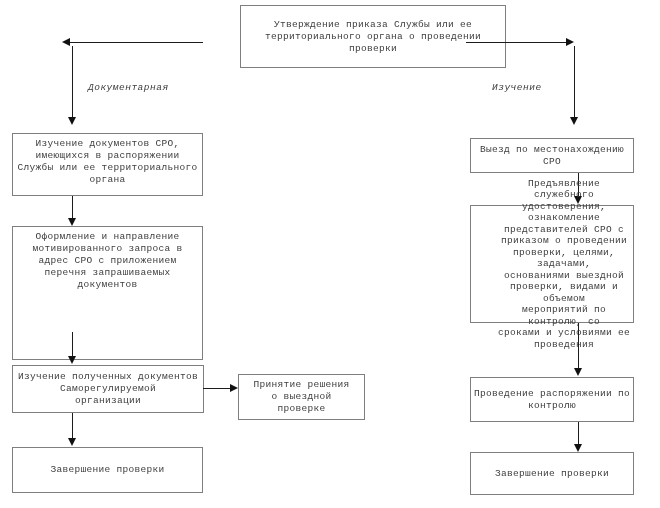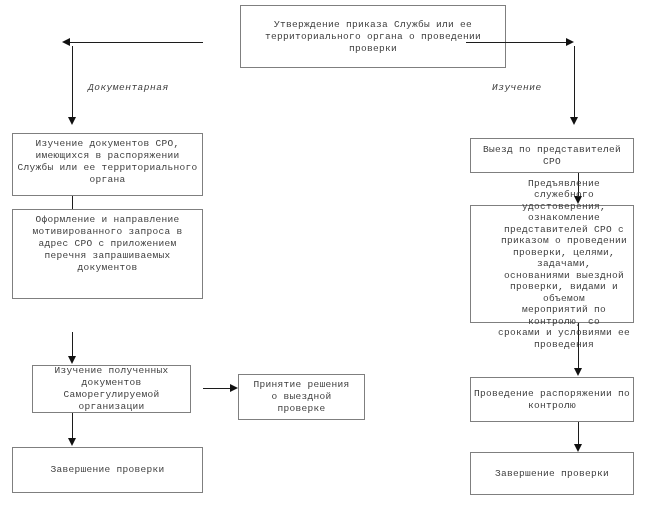--- a/index.html
+++ b/index.html
@@ -66,46 +66,46 @@
   <div class="branch-label" style="left:492px; top:82px;">Изучение</div>
 
   <div class="box top-align" style="left:12px; top:133px; width:191px; height:63px;">Изучение документов СРО,
 имеющихся в распоряжении
 Службы или ее территориального
 органа</div>
 
   <div class="vline" style="left:72px; top:196px; height:22px;"></div>
   <div class="arr down" style="left:68px; top:218px;"></div>
 
-  <div class="box top-align" style="left:12px; top:209px; width:191px; height:90px;text-align:center;">Оформление и направление
+  <div class="box top-align" style="left:12px; top:226px; width:191px; height:134px;text-align:center;">Оформление и направление
 мотивированного запроса в
 адрес СРО с приложением
 перечня запрашиваемых
 документов</div>
 
   <div class="vline" style="left:72px; top:332px; height:24px;"></div>
   <div class="arr down" style="left:68px; top:356px;"></div>
 
-  <div class="box" style="left:12px; top:365px; width:159px; height:48px;margin-left:20px;">Изучение полученных документов
+  <div class="box" style="left:12px; top:365px; width:192px; height:48px;">Изучение полученных документов
 Саморегулируемой
 организации</div>
 
   <div class="hline" style="left:203px; top:388px; width:28px;"></div>
   <div class="arr right" style="left:230px; top:384px;"></div>
 
   <div class="box" style="left:238px; top:374px; width:127px; height:46px;">Принятие решения
 о выездной
 проверке</div>
 
   <div class="vline" style="left:72px; top:413px; height:25px;"></div>
   <div class="arr down" style="left:68px; top:438px;"></div>
 
   <div class="box" style="left:12px; top:447px; width:191px; height:46px;">Завершение проверки</div>
 
-  <div class="box" style="left:470px; top:138px; width:164px; height:35px;">Выезд по представителей
+  <div class="box" style="left:470px; top:138px; width:164px; height:35px;">Выезд по местонахождению
 СРО</div>
 
   <div class="vline" style="left:578px; top:173px; height:23px;"></div>
   <div class="arr down" style="left:574px; top:196px;"></div>
 
   <div class="box tight" style="left:470px; top:205px; width:164px; height:118px;padding-left:24px;">Предъявление служебного
 удостоверения, ознакомление
 представителей СРО с
 приказом о проведении
 проверки, целями, задачами,

